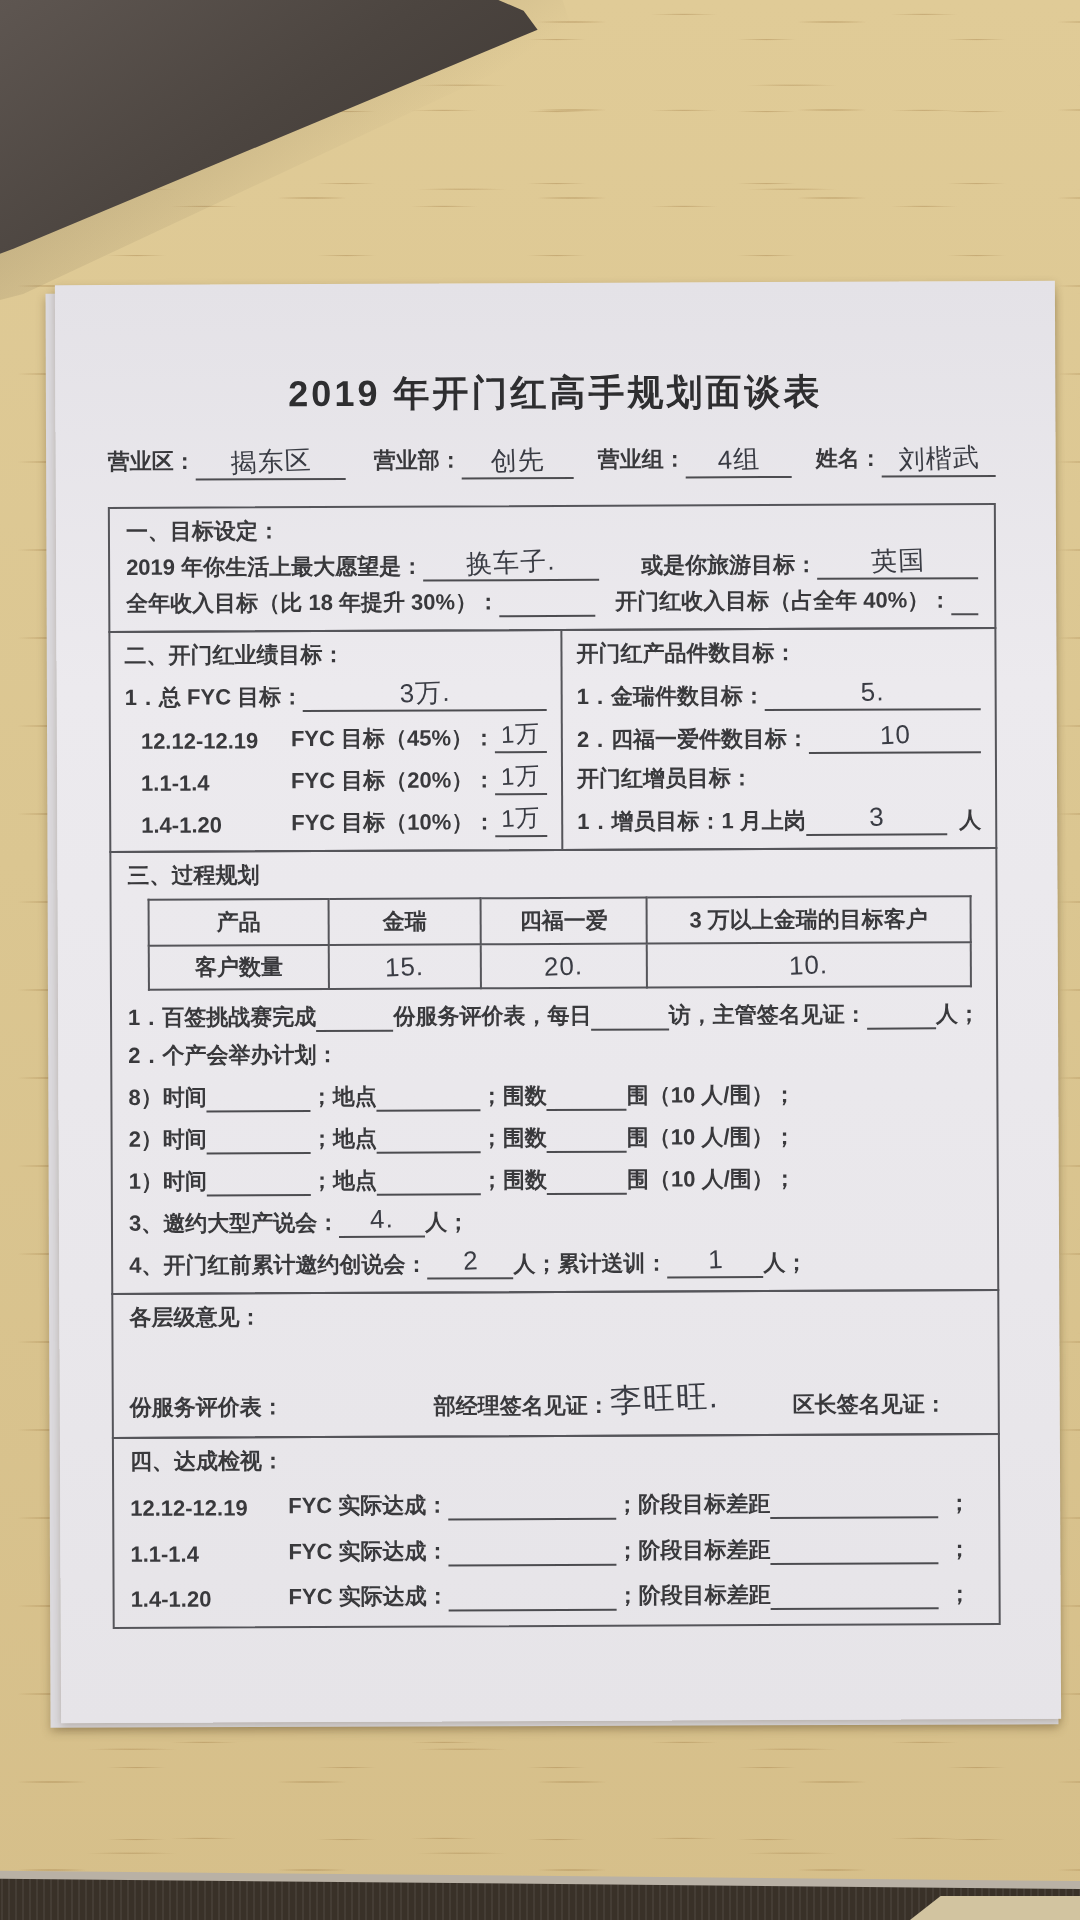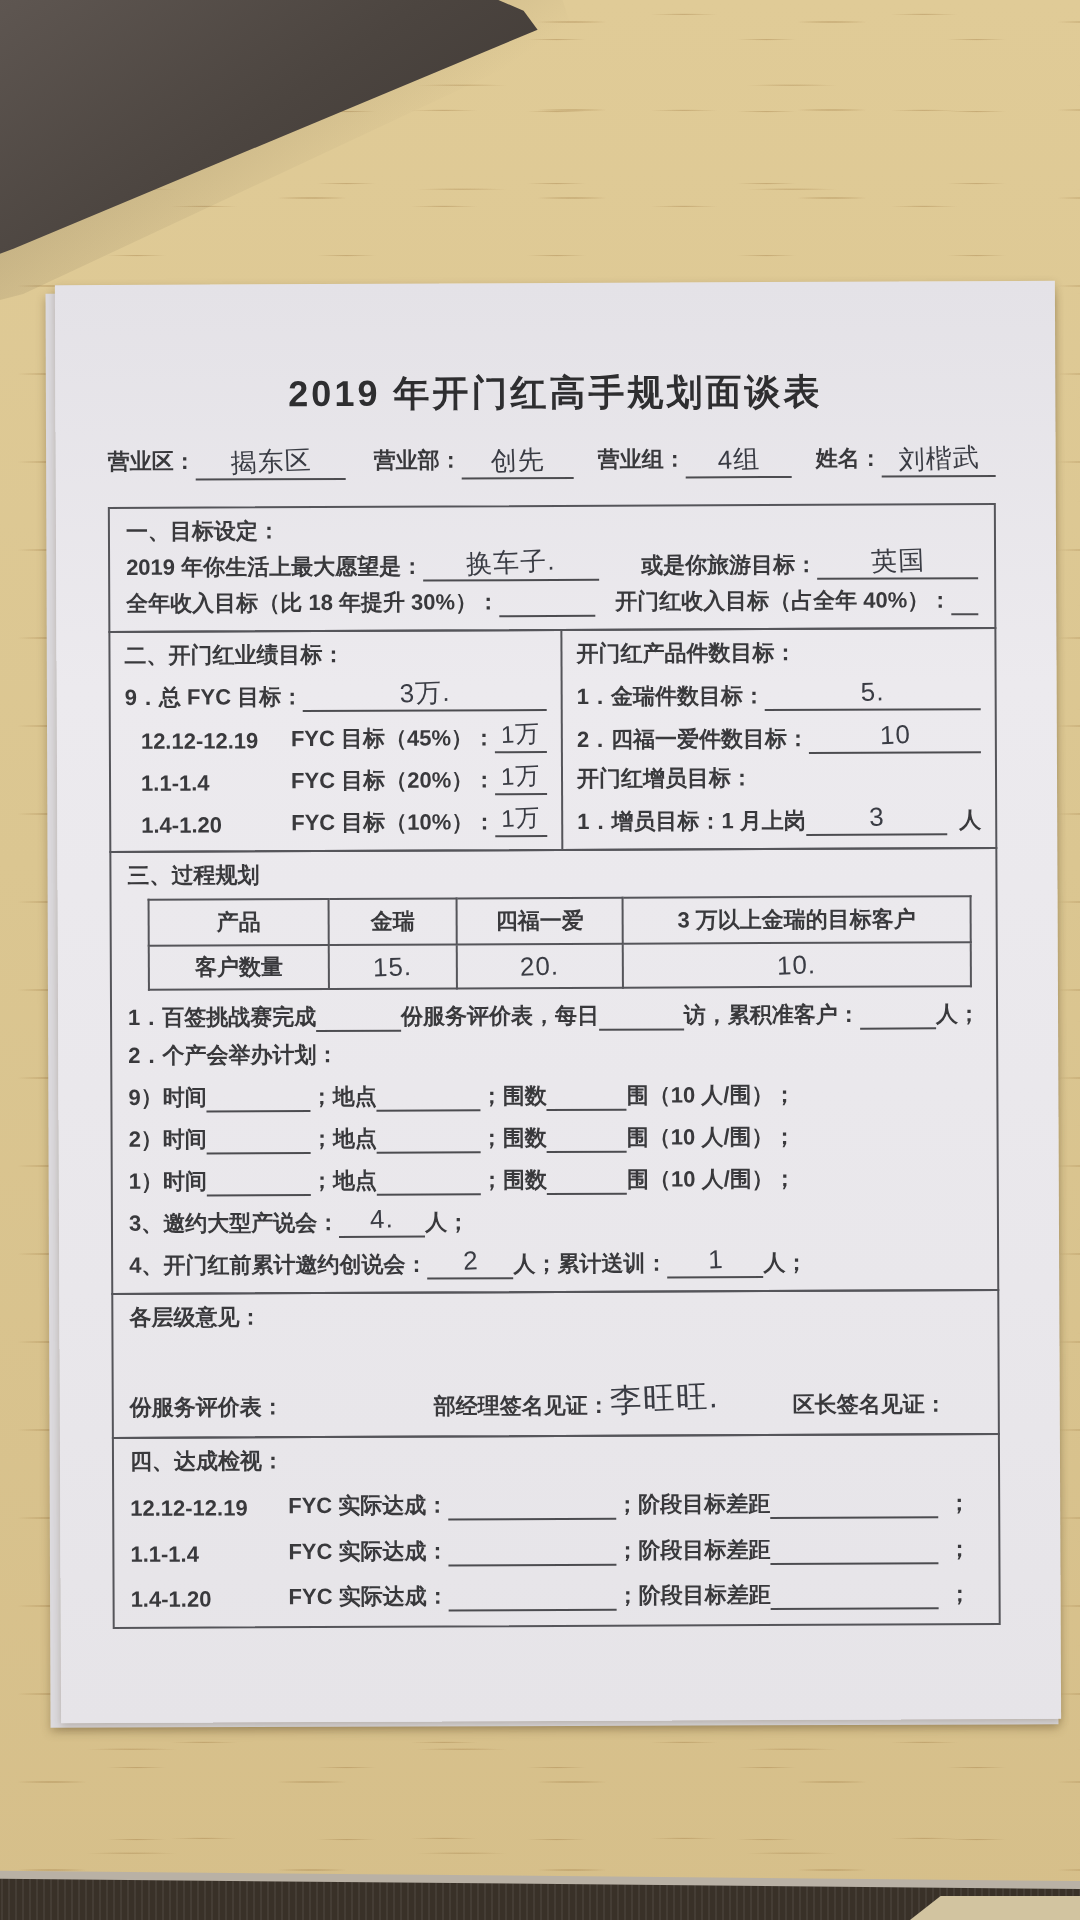--- a/index.html
+++ b/index.html
@@ -97,21 +97,21 @@
   .sec4 { top:1008px; height:146px; display:flex; flex-direction:column; justify-content:space-between; padding-bottom:14px; }
   .sec5 { top:1152px; height:192px; display:flex; flex-direction:column; justify-content:space-between; padding-bottom:14px; }
 
   
   table.proc { border-collapse:collapse; margin-left:20px; width:824px; }
   table.proc th, table.proc td {
     border:2px solid #55555a; text-align:center; font-size:22px; color:#39393c;
   }
   table.proc th { font-weight:700; height:46px; }
   table.proc td { font-weight:700; height:44px; }
-  .c0 { width:180px; } .c1 { width:128px; } .c2 { width:166px; }
+  .c0 { width:180px; } .c1 { width:152px; } .c2 { width:166px; }
 
   .period { display:inline-block; width:158px; font-weight:700; }
 </style>
 </head>
 <body>
 
 <div class="desk"></div>
 <div class="laptop-shadow"></div>
 <div class="laptop"></div>
 
@@ -145,21 +145,21 @@
       <span class="ul" style="width:96px;"><span class="hw"></span></span>
       <span class="sp" style="margin-left:20px;">开门红收入目标（占全年 40%）：</span>
       <span class="ul" style="flex:1;"><span class="hw"></span></span>
     </div>
   </div>
 
   <div class="box sec2">
     <div class="sec2-left">
       <div>二、开门红业绩目标：</div>
       <div class="row">
-        <span class="sp">9．总 FYC 目标：</span>
+        <span class="sp">1．总 FYC 目标：</span>
         <span class="ul" style="flex:1;"><span class="hw">3万.</span></span>
       </div>
       <div class="row">
         <span class="sp" style="width:150px; margin-left:16px;">12.12-12.19</span>
         <span class="sp">FYC 目标（45%）：</span>
         <span class="ul" style="flex:1;"><span class="hw hw-sm">1万</span></span>
       </div>
       <div class="row">
         <span class="sp" style="width:150px; margin-left:16px;">1.1-1.4</span>
         <span class="sp">FYC 目标（20%）：</span>
@@ -206,27 +206,27 @@
         <td><span class="hw">20.</span></td>
         <td><span class="hw">10.</span></td>
       </tr>
     </tbody>
       </table>
     <div class="row">
       <span class="sp">1．百签挑战赛完成</span>
       <span class="ul" style="width:100px;"></span>
       <span class="sp">份服务评价表，每日</span>
       <span class="ul" style="width:100px;"></span>
-      <span class="sp">访，累积准客户：</span>
+      <span class="sp">访，主管签名见证：</span>
       <span class="ul" style="width:90px;"></span>
       <span class="sp">人；</span>
     </div>
     <div>2．个产会举办计划：</div>
     <div class="row">
-      <span class="sp">9）时间</span>
+      <span class="sp">8）时间</span>
       <span class="ul" style="width:104px;"></span>
       <span class="sp">；地点</span>
       <span class="ul" style="width:104px;"></span>
       <span class="sp">；围数</span>
       <span class="ul" style="width:80px;"></span>
       <span class="sp">围（10 人/围）；</span>
     </div>
     <div class="row">
       <span class="sp">2）时间</span>
       <span class="ul" style="width:104px;"></span>

